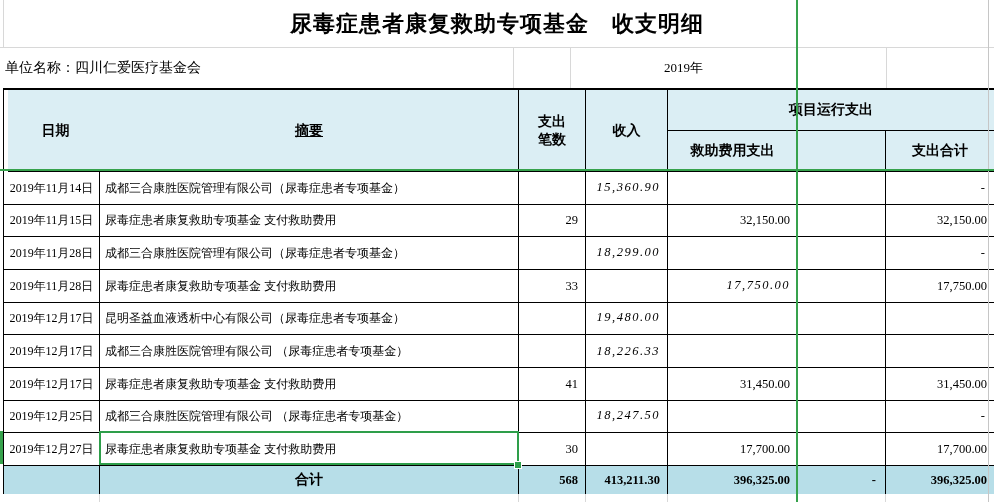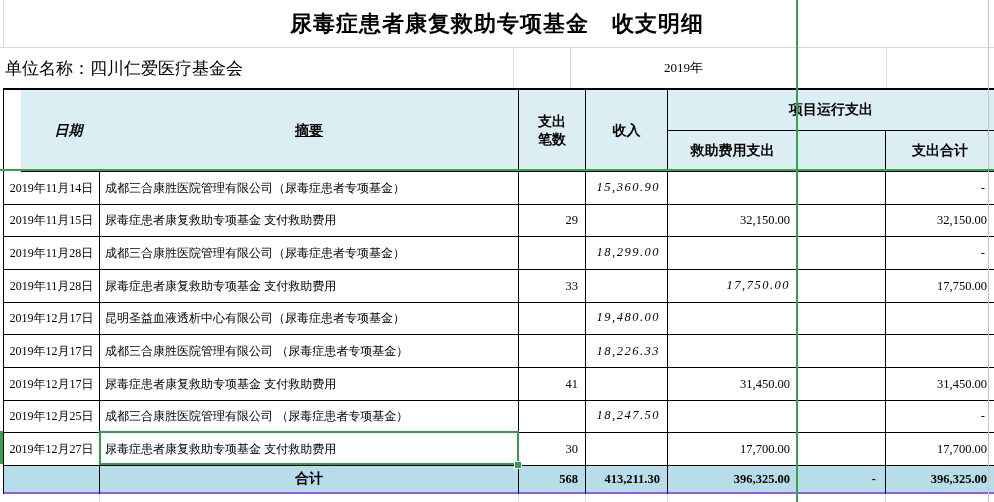--- a/index.html
+++ b/index.html
@@ -7,21 +7,21 @@
   #screen {
     position:relative; width:994px; height:502px; overflow:hidden;
     background:#ffffff; font-family:"Liberation Sans", sans-serif; color:#000;
   }
   
   .title-row { position:absolute; left:0; top:0; width:994px; height:48px;
     display:flex; align-items:center; justify-content:center; }
   .title-row .title { font-size:22px; font-weight:bold; letter-spacing:1px; }
   .gl { position:absolute; background:#d8d8d8; }
   .unit-row { position:absolute; left:0; top:48px; width:994px; height:40px; }
-  .unit-name { position:absolute; left:5px; top:0; height:40px; display:flex; align-items:center; font-size:17px; }
+  .unit-name { position:absolute; left:5px; top:0; height:40px; display:flex; align-items:center; font-size:14px; }
   .year { position:absolute; left:570px; top:0; width:227px; height:40px;
     display:flex; align-items:center; justify-content:center; font-size:13px;
     font-family:"Liberation Serif", serif; }
   
   .sheet-table { position:absolute; left:3px; top:88px; width:991px; height:406px;
     border-top:2px solid #000; border-left:1px solid #000; background:#fff; }
   .cell { position:absolute; border-right:1px solid #000; border-bottom:1px solid #000;
     display:flex; align-items:center; overflow:hidden; }
   .hd { background:#dbeef4; font-weight:bold; font-size:14px; justify-content:center; text-align:center; }
   .pre { white-space:pre-line; line-height:1.25; }
@@ -29,21 +29,21 @@
     grid-template-columns:96px 419px 67px 82px 130px 88px 109px; }
   .tr > div { border-right:1px solid #000; border-bottom:1px solid #000;
     display:flex; align-items:center; overflow:hidden; background:#fff; }
   .date-cell { justify-content:center; font-size:12px; font-family:"Liberation Serif", serif; }
   .sum-cell { justify-content:flex-start; padding-left:5px; font-size:12px; }
   .num { justify-content:flex-end; padding-right:7px; font-size:12.5px;
     font-family:"Liberation Serif", serif; }
   .dash { padding-right:9px; }
   .spaced { letter-spacing:1.5px;font-style:italic; }
   .vbottom { align-items:flex-end; padding-bottom:2px; }
-  .total-tr > div { background:#b7dee8; font-weight:bold; border-bottom:4px solid #8b5cf6; }
+  .total-tr > div { background:#b7dee8; font-weight:bold; border-bottom:2px solid #8b5cf6; }
   .total-tr .lbl { justify-content:center; font-size:14px; font-family:"Liberation Sans", sans-serif; }
   
   .pane-v { position:absolute; left:796px; top:0; width:2px; height:502px; background:#36a24c; z-index:3; }
   .pane-h { position:absolute; left:0; top:169px; width:994px; height:2px; background:#36a24c; z-index:3; }
   .pagebreak-v { position:absolute; left:988px; top:0; width:1px; height:502px; background:#c6c6c6; z-index:2; }
   .selection { position:absolute; left:99px; top:431px; width:420px; height:34px;
     border:2px solid #2e9e4a; z-index:6; pointer-events:auto; }
   .sel-handle { position:absolute; left:514px; top:461px; width:8px; height:8px;
     background:#2e9e4a; border:1px solid #fff; z-index:7; }
   .row-indicator { position:absolute; left:0; top:431px; width:3px; height:33px; background:#36a24c; z-index:4; }
@@ -63,21 +63,21 @@
   <div class="unit-row">
     <div class="unit-name">单位名称：四川仁爱医疗基金会</div>
     <div class="year">2019年</div>
     <div class="gl" style="left:513px;top:0;width:1px;height:40px;"></div>
     <div class="gl" style="left:570px;top:0;width:1px;height:40px;"></div>
     <div class="gl" style="left:886px;top:0;width:1px;height:40px;"></div>
   </div>
 
   <div class="sheet-table">
 
-    <div class="cell hd" style="left:17px;top:0;width:96px;height:82px;font-style:italic;">日期</div>
+    <div class="cell hd" style="left:4px;top:0;width:96px;height:82px;">日期</div>
     <div class="cell hd" style="left:96px;top:0;width:419px;height:82px;text-decoration:underline;">摘要</div>
     <div class="cell hd pre" style="left:515px;top:0;width:67px;height:82px;">支出
 笔数</div>
     <div class="cell hd" style="left:582px;top:0;width:82px;height:82px;text-align:right;">收入</div>
     <div class="cell hd" style="left:664px;top:0;width:327px;height:41px;">项目运行支出</div>
     <div class="cell hd" style="left:664px;top:41px;width:130px;height:41px;">救助费用支出</div>
     <div class="cell hd" style="left:794px;top:41px;width:88px;height:41px;"></div>
     <div class="cell hd" style="left:882px;top:41px;width:109px;height:41px;">支出合计</div>
 
     <div class="tr" style="top:82px;height:33px;">

